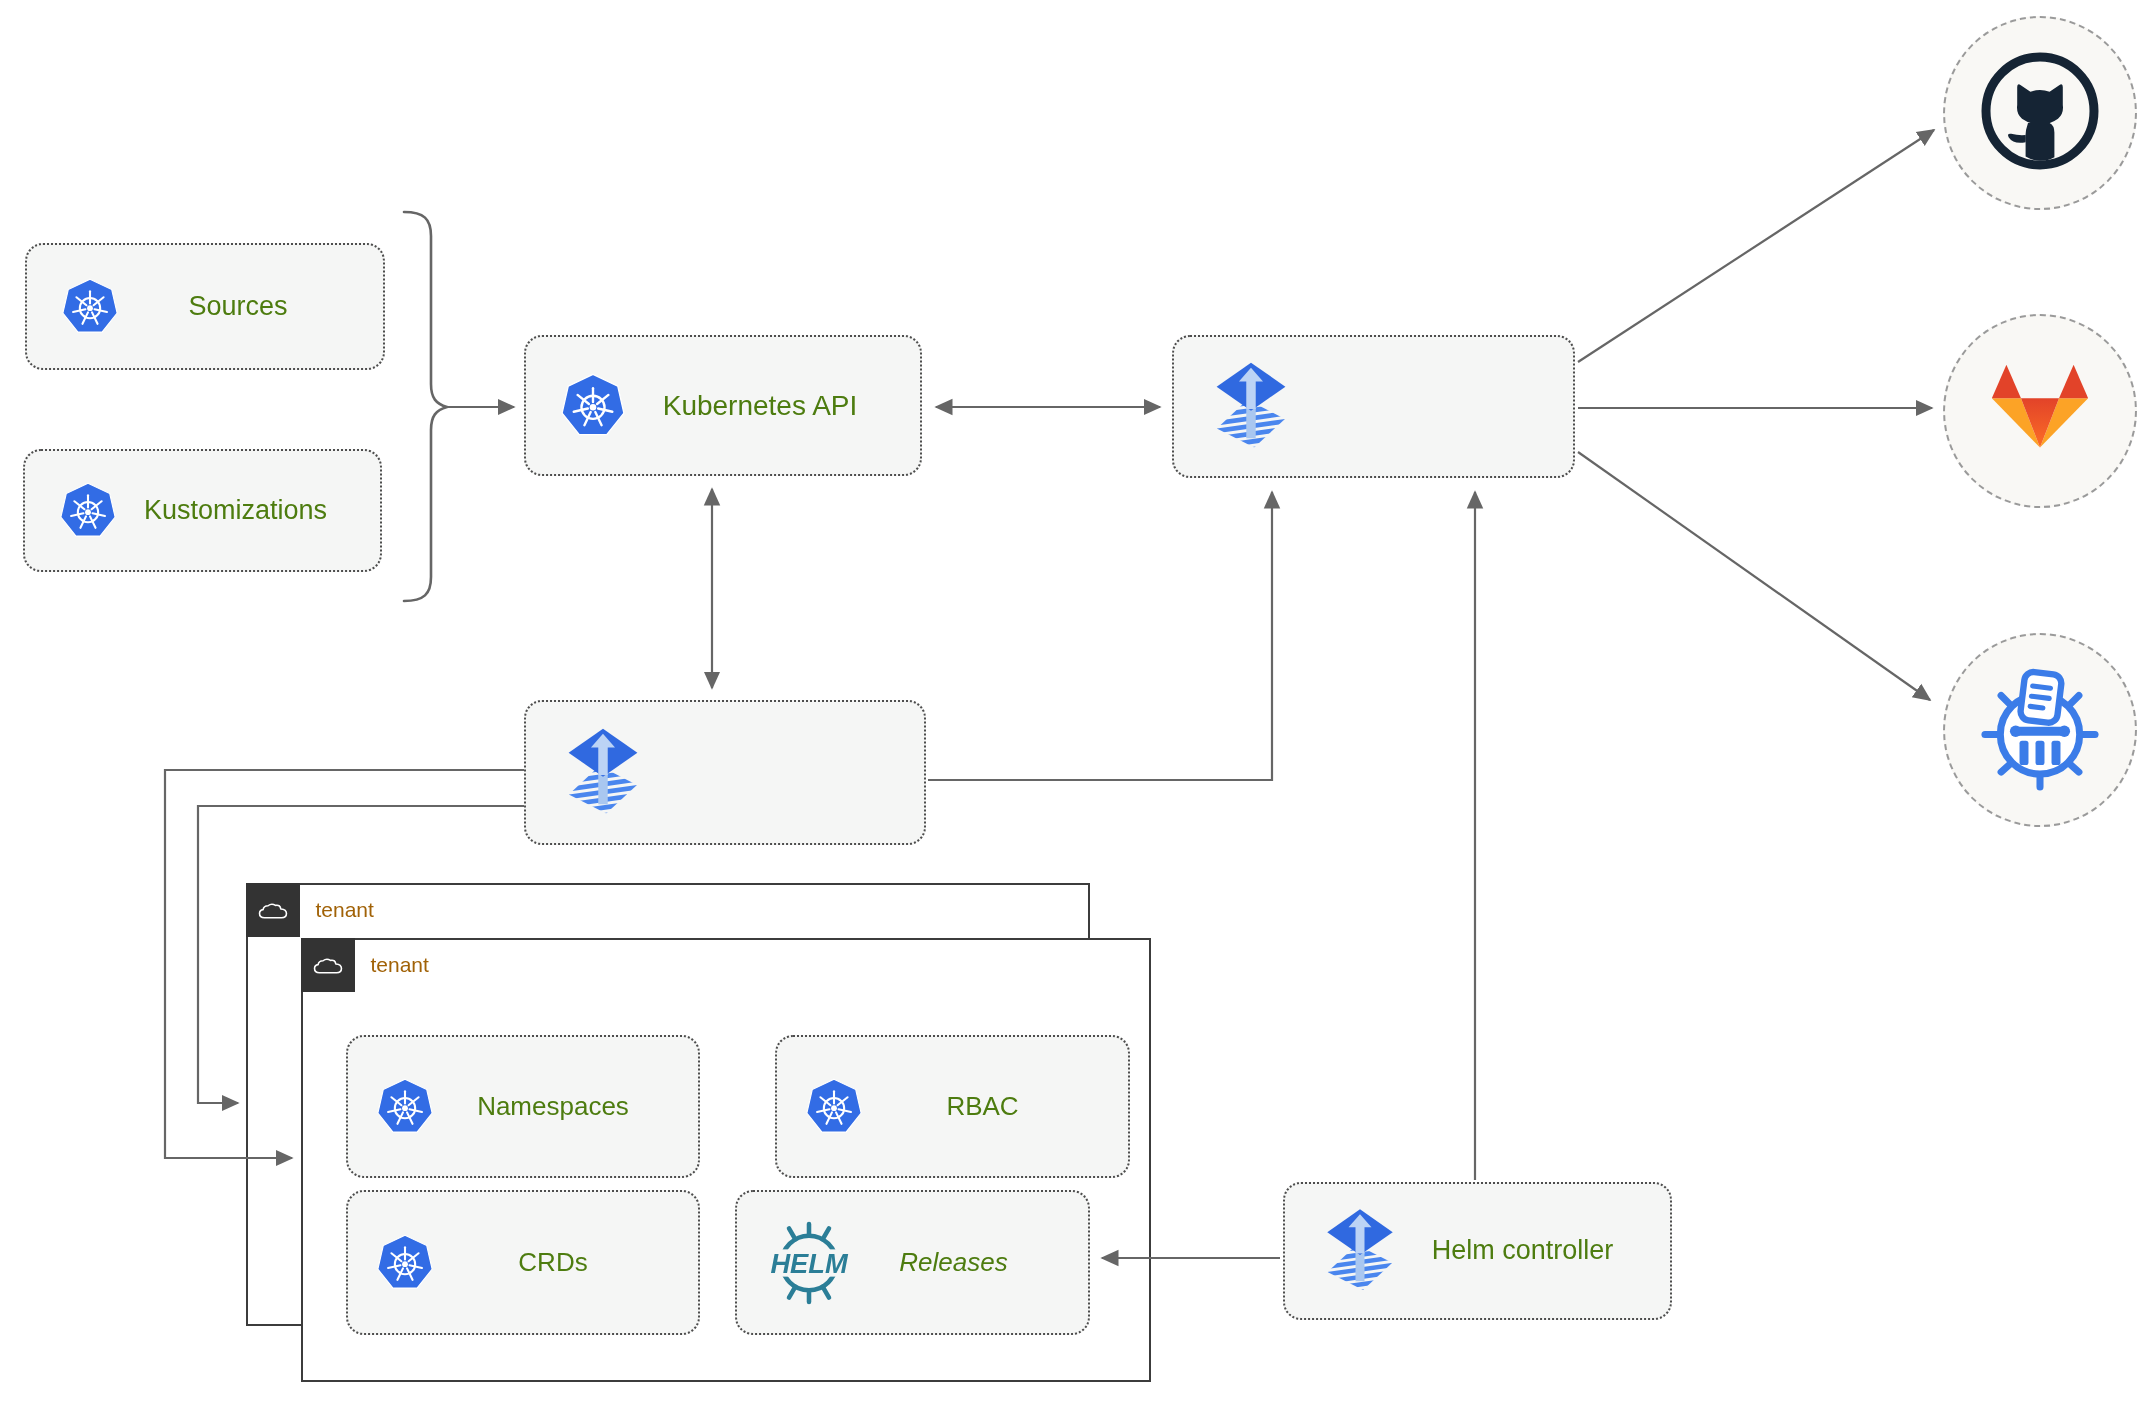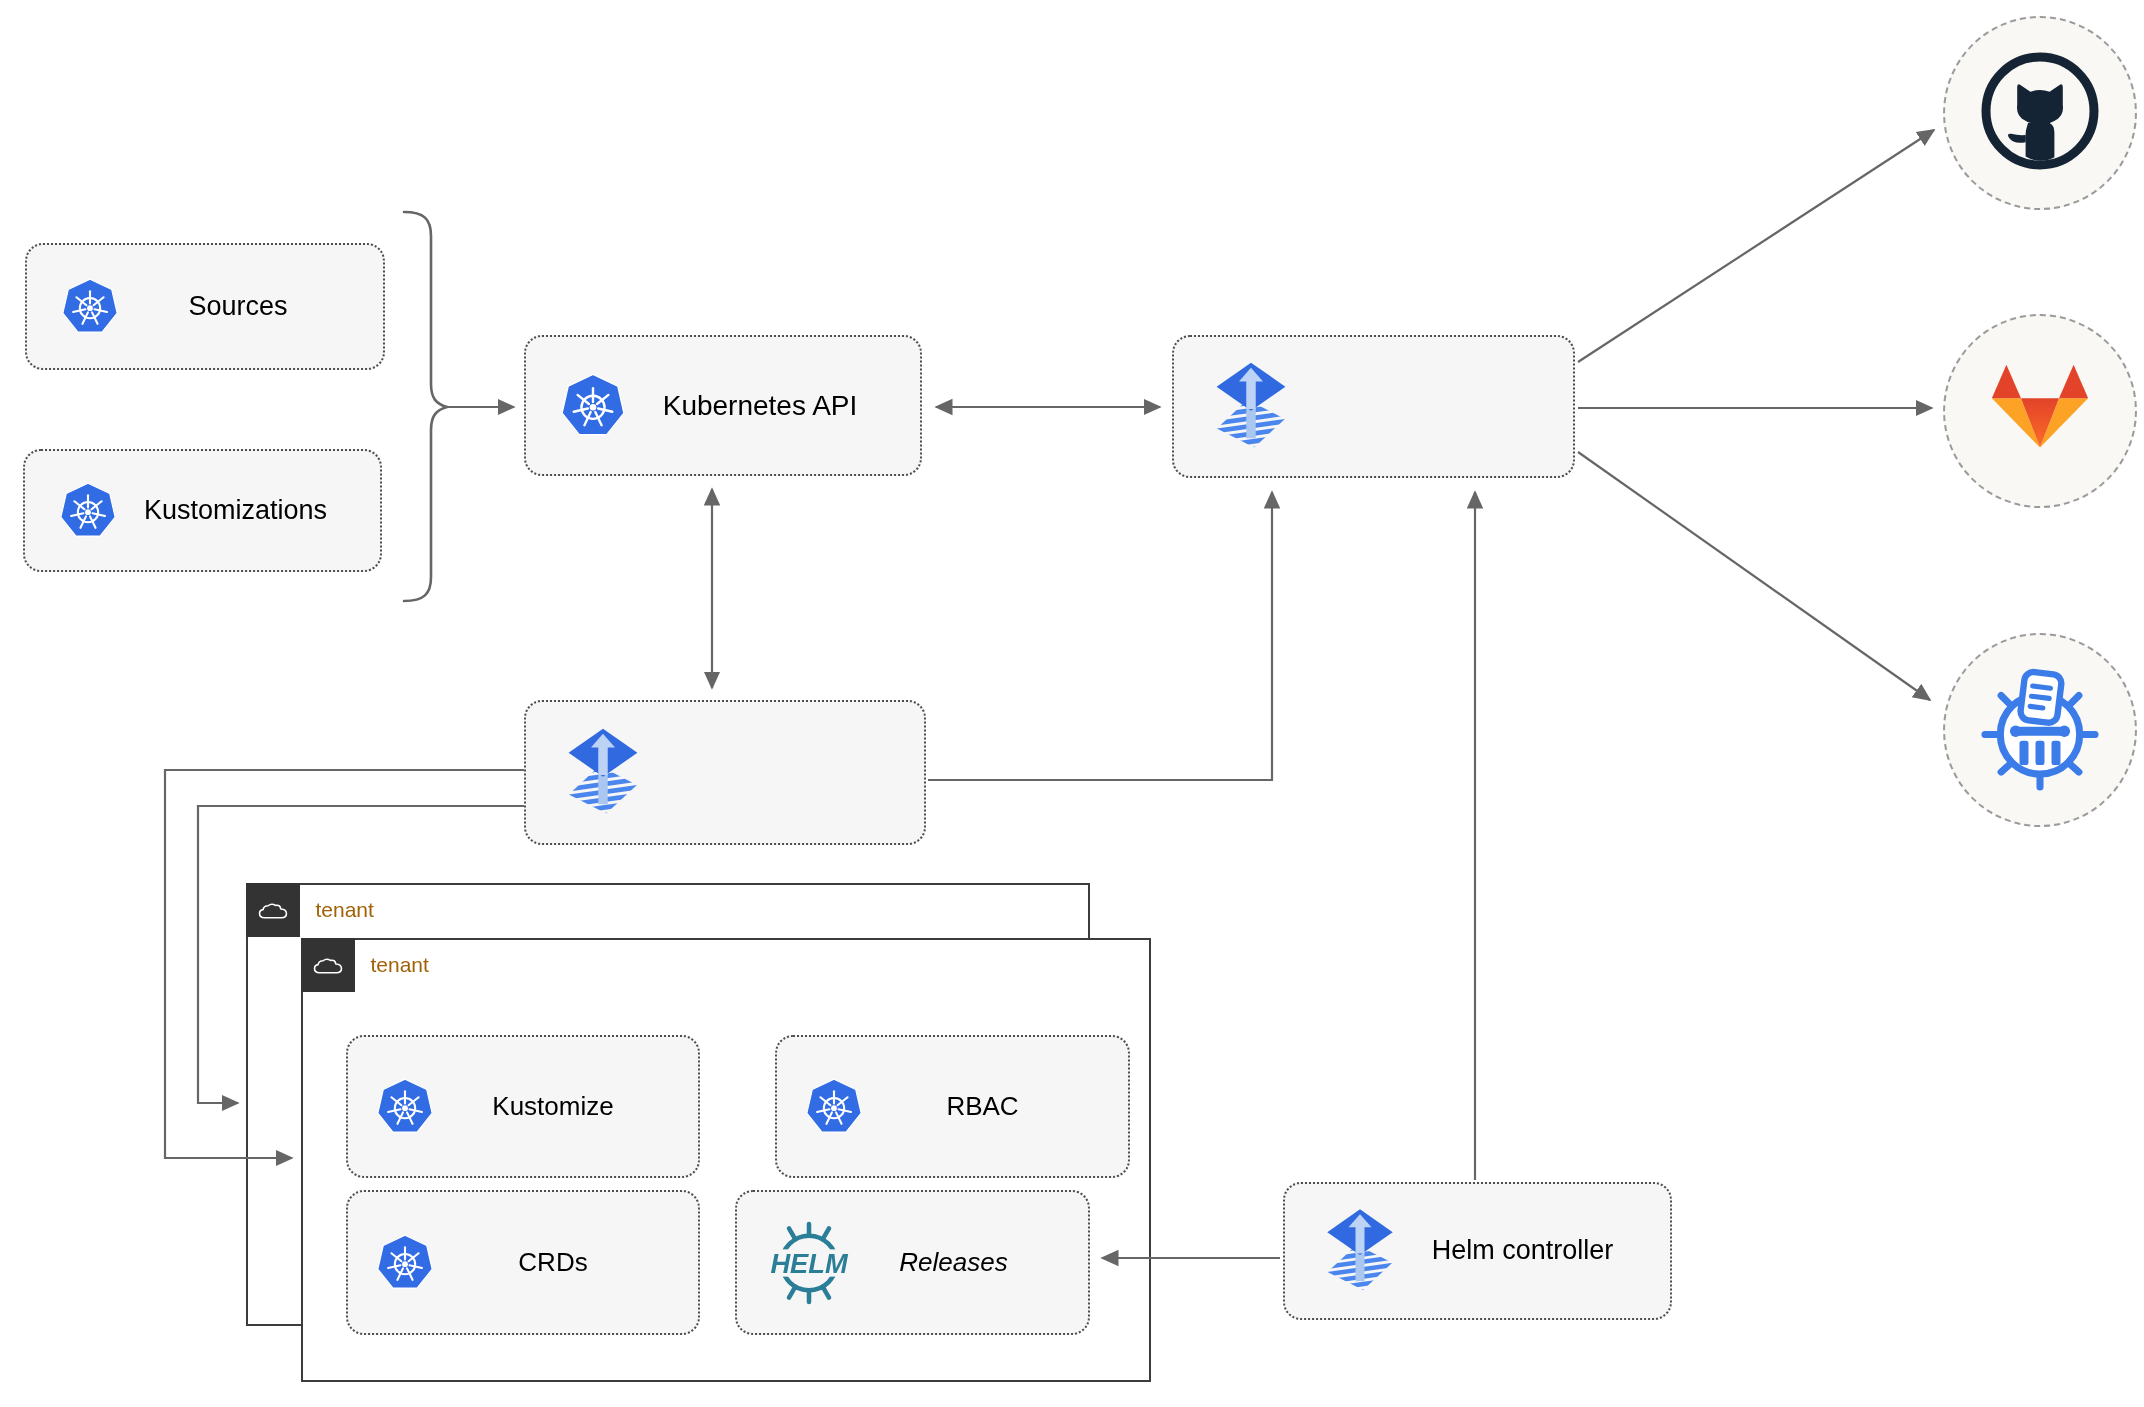--- a/index.html
+++ b/index.html
@@ -2,21 +2,21 @@
 <html><head>
 <meta charset="utf-8">
 <style>
   html,body{margin:0;padding:0;background:#ffffff;}
   body{width:2144px;height:1407px;position:relative;font-family:"Liberation Sans",sans-serif;overflow:hidden;}
 
   
   .node{position:absolute;background:#f5f6f5;border:2.5px dotted #4d4d4d;border-radius:18px;
         display:flex;align-items:center;box-sizing:border-box;z-index:3;}
   .node .ic{margin-left:34px;flex:0 0 auto;display:flex;align-items:center;}
-  .node .lbl{flex:1;text-align:center;padding-right:26px;font-size:27px;color:#000000;line-height:1.25;}
+  .node .lbl{flex:1;text-align:center;padding-right:26px;font-size:27px;color:#4d7c0f;line-height:1.25;}
   .node .lbl.small{font-size:26px;}
 
   
   .tenant{position:absolute;background:#ffffff;border:2.5px solid #3c3c3c;box-sizing:border-box;}
   .tenant-outer{left:246px;top:883px;width:844px;height:443px;z-index:1;}
   .tenant-inner{left:301px;top:938px;width:850px;height:444px;z-index:2;}
   .tenant-head{position:absolute;left:-2.5px;top:-2.5px;display:flex;align-items:center;}
   .tenant-chip{width:54px;height:54px;background:#333333;display:flex;align-items:center;justify-content:center;}
   .tenant-name{margin-left:16px;font-size:21px;color:#a16207;}
 
@@ -149,21 +149,21 @@
     <span class="tenant-name">tenant</span>
   </div>
 </div>
 
 <div class="node" style="left:346px;top:1035px;width:354px;height:143px;">
   <span class="ic" style="margin-left:28px;">
       <svg width="58" height="58" viewBox="0 0 100 100">
         <use href="#sym-k8s"></use>
       </svg>
     </span>
-  <span class="lbl small">Kustomize</span>
+  <span class="lbl small">Namespaces</span>
 </div>
 
 <div class="node" style="left:775px;top:1035px;width:355px;height:143px;">
   <span class="ic" style="margin-left:28px;">
       <svg width="58" height="58" viewBox="0 0 100 100">
         <use href="#sym-k8s"></use>
       </svg>
     </span>
   <span class="lbl small">RBAC</span>
 </div>

